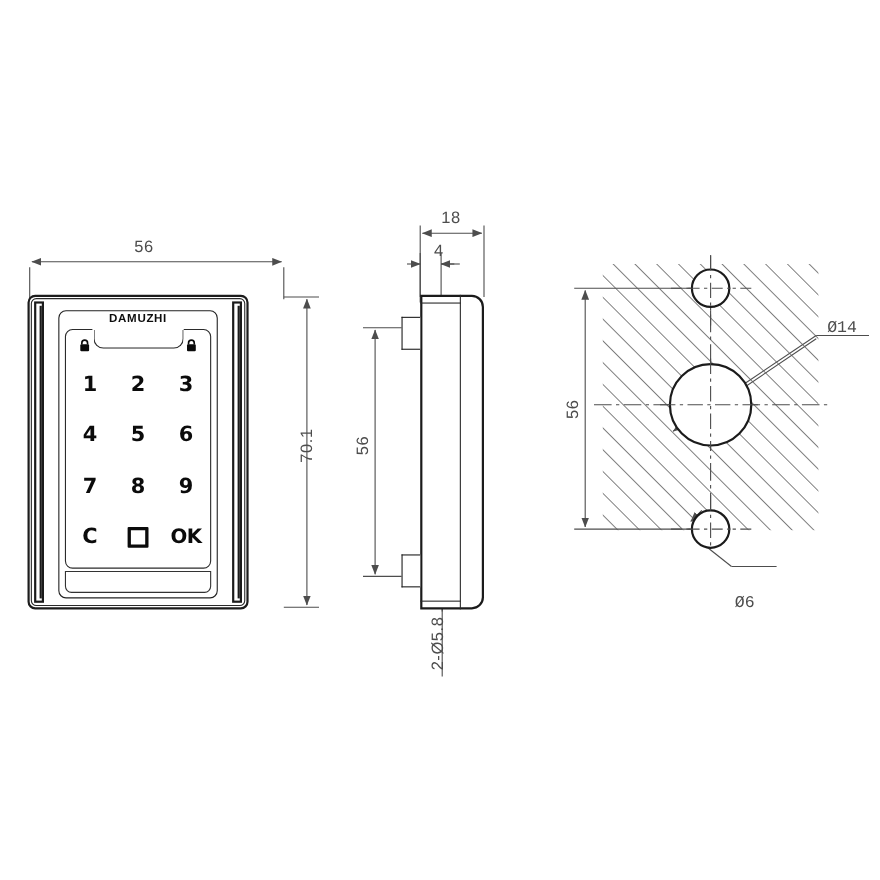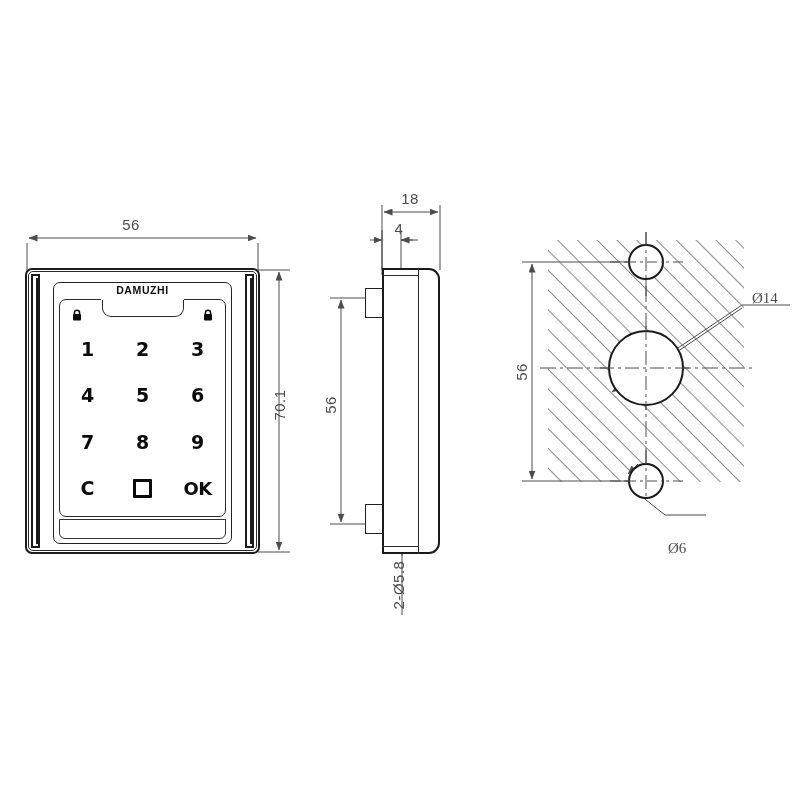--- a/index.html
+++ b/index.html
@@ -5,25 +5,25 @@
   html,body{margin:0;padding:0;background:#ffffff;}
   body{width:800px;height:800px;position:relative;overflow:hidden;
        font-family:"Liberation Sans",sans-serif;color:#111;}
   .stage{position:absolute;inset:0;}
   svg.draw{position:absolute;left:0;top:0;width:800px;height:800px;}
 
   
   .dim{position:absolute;font-family:"Liberation Sans",sans-serif;
        font-size:15px;color:#4d4d4d;letter-spacing:.5px;white-space:nowrap;}
   .dim.vert{transform-origin:50% 50%;transform:rotate(-90deg);}
-  .lbl{position:absolute;font-family:Liberation Serif, serif;
+  .lbl{position:absolute;font-family:Liberation Mono, monospace;
        font-size:15px;color:#4d4d4d;white-space:nowrap;}
 
   
-  .front{position:absolute;left:25px;top:268px;width:235px;height:286px;}
+  .front{position:absolute;left:25px;top:268px;width:201px;height:286px;}
   .shell{position:absolute;inset:0;border:2.5px solid #1c1c1c;border-radius:7px;
          background:#fff;box-sizing:border-box;}
   .shell-in{position:absolute;left:3px;top:3px;right:3px;bottom:3px;
             border:1px solid #2a2a2a;border-radius:5px;box-sizing:border-box;}
   .rail{position:absolute;top:6px;bottom:6px;width:9px;border:2px solid #1b1b1b;
         box-sizing:border-box;background:#fff;}
   .rail.l{left:6px;}
   .rail.r{right:6px;}
   .rail-i{position:absolute;top:2px;bottom:2px;left:2.5px;width:2px;background:#1b1b1b;}
 

